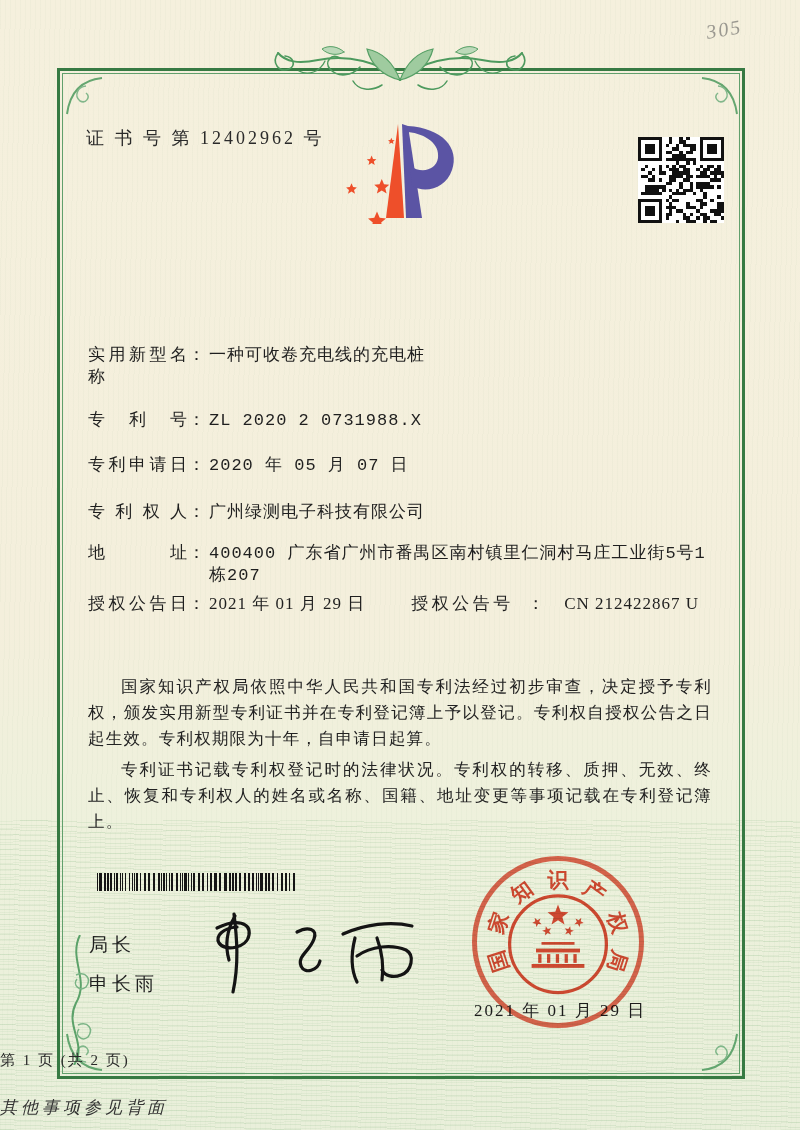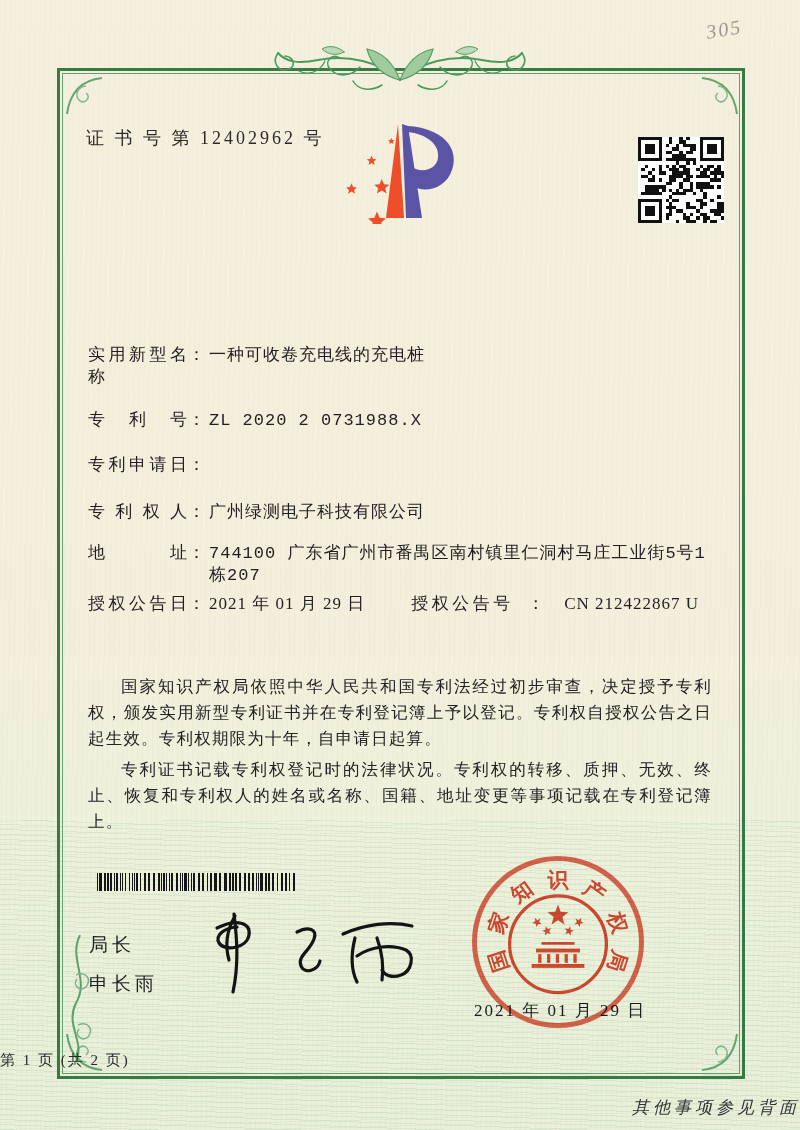--- a/index.html
+++ b/index.html
@@ -102,21 +102,21 @@
   .seal-date {
     position:absolute; left:455px; top:999px; width:210px; text-align:center;
     font-size:17px; letter-spacing:2px; color:#1c1c1c; z-index:2;
   }
 
   .footer-page {
     position:absolute; left:0; right:0; top:1051px; text-align:left;
     font-size:15px; letter-spacing:2px; color:#2a2a2a; z-index:2;
   }
   .back-note {
-    position:absolute; left:0; right:0; top:1096px; text-align:right;
+    position:absolute; left:0; right:0; top:1096px; text-align:left;
     font-size:17px; letter-spacing:4px; color:#333; font-style:italic;font-family:Liberation Mono, monospace;
   }
 </style>
 </head>
 <body>
 
 <div class="page">
   <div class="texture-top"></div>
   <div class="texture-bottom"></div>
 
@@ -403,30 +403,31 @@
       <span class="f-value">一种可收卷充电线的充电桩</span>
     </div>
     <div class="f-row gap-b">
       <span class="f-label">专利号</span>
         <span class="f-colon"></span>
       <span class="f-value">ZL 2020 2 0731988.X</span>
     </div>
     <div class="f-row gap-c">
       <span class="f-label">专利申请日</span>
         <span class="f-colon"></span>
+      <span class="f-value">2020 年 05 月 07 日</span>
     </div>
     <div class="f-row gap-d">
       <span class="f-label">专利权人</span>
         <span class="f-colon"></span>
       <span class="f-value">广州绿测电子科技有限公司</span>
     </div>
     <div class="f-row gap-e">
       <span class="f-label">地址</span>
         <span class="f-colon"></span>
-      <span class="f-value">744100 广东省广州市番禺区南村镇里仁洞村马庄工业街5号1栋207</span>
+      <span class="f-value">400400 广东省广州市番禺区南村镇里仁洞村马庄工业街5号1栋207</span>
     </div>
     <div class="grant-row">
       <span class="grant-group">
         <span class="f-label">授权公告日</span>
           <span class="f-colon"></span>
         <span class="f-value">2021 年 01 月 29 日</span>
       </span>
       <span class="grant-group">
         <span class="f-label">授权公告号</span>
           <span class="f-colon"></span>

